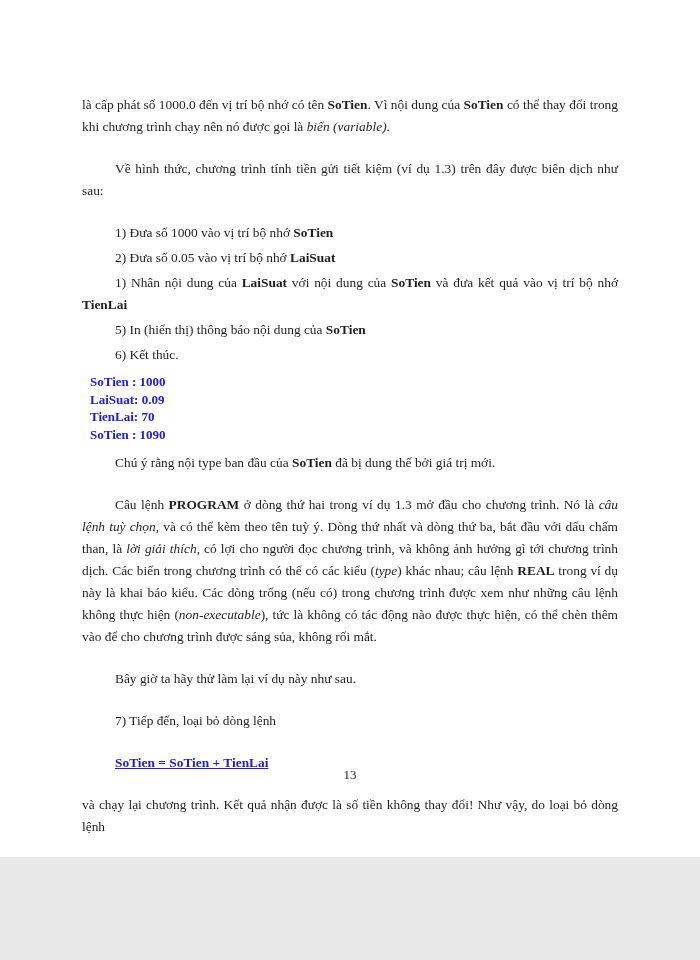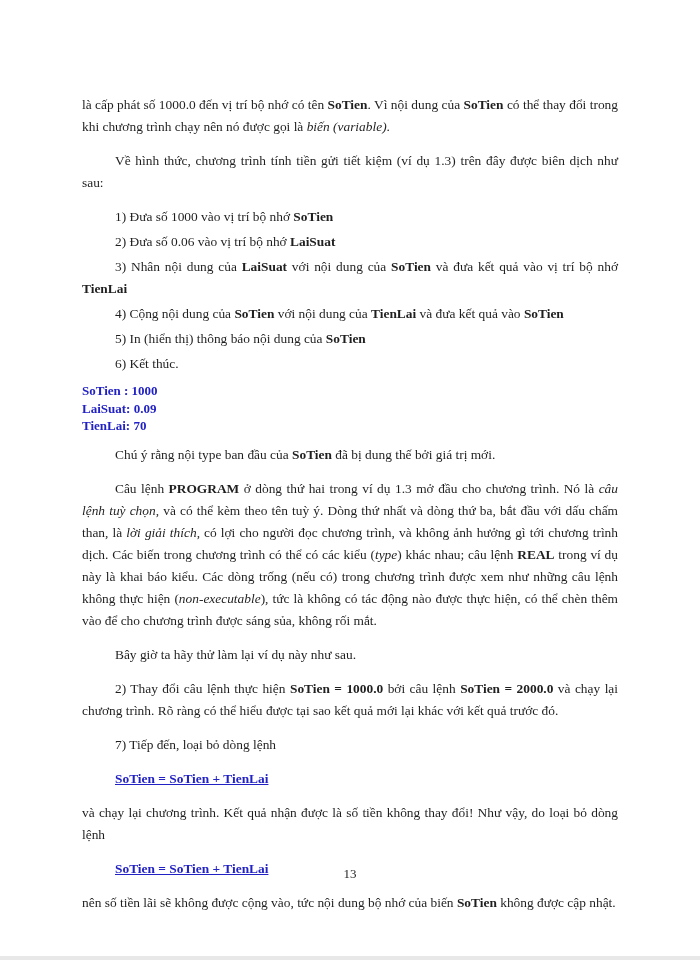--- a/index.html
+++ b/index.html
@@ -1,49 +1,49 @@
 <!DOCTYPE html>
 <html style="--bg: #ffffff; --text: #1f1f1f; --blue: #2222c4;"><head>
 <meta charset="utf-8">
 <style>
   html, body { margin: 0; padding: 0; background: #e8e8e8; }
   .page {
     position: relative;
     width: 700px;
-    height: 956px;
+    height: 857px;
     margin: 0 auto;
     background: var(--bg, #ffffff);
     font-family: "Liberation Serif", serif;
     color: var(--text, #1f1f1f);
     overflow: hidden;
     box-sizing: border-box;
   }
   .content {
     position: absolute;
     left: 82px;
     right: 82px;
     top: 94px;
   }
   .content p {
     margin: 0 0 4px 0;
     font-size: 13.4px;
     line-height: 22px;
     text-align: justify;
   }
   .content p.indent { text-indent: 33px; }
-  .content p.sp { margin-top: 12px; }
+  .content p.sp { margin-top: 20px; }
   .content p.list { margin-bottom: 3px; }
   .b { font-weight: bold; }
   .i { font-style: italic; }
   .memory {
     color: var(--blue, #2222c4);
     font-weight: bold;
     font-size: 13px;
     line-height: 17.5px;
-    margin: 7px 0 9px 0;
+    margin: 7px 0 9px 8px;
   }
   .code {
     color: var(--blue, #2222c4);
     font-weight: bold;
     text-indent: 33px;
     text-align: center;
     text-decoration: underline;
   }
   .footer {
     position: absolute;
@@ -56,34 +56,33 @@
   }
 </style>
 </head>
 <body>
 
 <div class="page">
   <div class="content">
       <p class="body"><span>là cấp phát số 1000.0 đến vị trí bộ nhớ có tên </span><span class="b">SoTien</span><span>. Vì nội dung của </span><span class="b">SoTien</span><span> có thể thay đổi trong khi chương trình chạy nên nó được gọi là </span><span class="i">biến (variable)</span><span>.</span></p>
       <p class="body indent sp"><span>Về hình thức, chương trình tính tiền gửi tiết kiệm (ví dụ 1.3) trên đây được biên dịch như sau:</span></p>
       <p class="list indent sp"><span>1) Đưa số 1000 vào vị trí bộ nhớ </span><span class="b">SoTien</span></p>
-      <p class="list indent"><span>2) Đưa số 0.06 vào vị trí bộ nhớ </span><span class="b">LaiSuat</span></p>
-      <p class="list indent"><span>3) Nhân nội dung của </span><span class="b">LaiSuat</span><span> với nội dung của </span><span class="b">SoTien</span><span> và đưa kết quả vào vị trí bộ nhớ </span><span class="b">TienLai</span></p>
-      <p class="list indent"><span>4) Cộng nội dung của </span><span class="b">SoTien</span><span> với nội dung của </span><span class="b">TienLai</span><span> và đưa kết quả vào </span><span class="b">SoTien</span></p>
+      <p class="list indent"><span>2) Đưa số 0.05 vào vị trí bộ nhớ </span><span class="b">LaiSuat</span></p>
+      <p class="list indent"><span>1) Nhân nội dung của </span><span class="b">LaiSuat</span><span> với nội dung của </span><span class="b">SoTien</span><span> và đưa kết quả vào vị trí bộ nhớ </span><span class="b">TienLai</span></p>
       <p class="list indent"><span>5) In (hiển thị) thông báo nội dung của </span><span class="b">SoTien</span></p>
       <p class="list indent"><span>6) Kết thúc.</span></p>
       <div class="memory">
         <div>SoTien : 1000</div>
         <div>LaiSuat: 0.09</div>
         <div>TienLai: 70</div>
+        <div>SoTien : 1090</div>
       </div>
       <p class="body indent"><span>Chú ý rằng nội type ban đầu của </span><span class="b">SoTien</span><span> đã bị dung thế bởi giá trị mới.</span></p>
       <p class="body indent sp"><span>Câu lệnh </span><span class="b">PROGRAM</span><span> ở dòng thứ hai trong ví dụ 1.3 mở đầu cho chương trình. Nó là </span><span class="i">câu lệnh tuỳ chọn</span><span>, và có thể kèm theo tên tuỳ ý. Dòng thứ nhất và dòng thứ ba, bắt đầu với dấu chấm than, là </span><span class="i">lời giải thích</span><span>, có lợi cho người đọc chương trình, và không ảnh hưởng gì tới chương trình dịch. Các biến trong chương trình có thể có các kiểu (</span><span class="i">type</span><span>) khác nhau; câu lệnh </span><span class="b">REAL</span><span> trong ví dụ này là khai báo kiểu. Các dòng trống (nếu có) trong chương trình được xem như những câu lệnh không thực hiện (</span><span class="i">non-executable</span><span>), tức là không có tác động nào được thực hiện, có thể chèn thêm vào để cho chương trình được sáng sủa, không rối mắt.</span></p>
       <p class="body indent sp"><span>Bây giờ ta hãy thử làm lại ví dụ này như sau.</span></p>
-      <p class="list indent sp"><span>2) Thay đổi câu lệnh thực hiện </span><span class="b">SoTien = 1000.0</span><span> bởi câu lệnh </span><span class="b">SoTien = 2000.0</span><span> và chạy lại chương trình. Rõ ràng có thể hiểu được tại sao kết quả mới lại khác với kết quả trước đó.</span></p>
       <p class="list indent sp"><span>7) Tiếp đến, loại bỏ dòng lệnh</span></p>
       <p class="code sp"><span class="b">SoTien = SoTien + TienLai</span></p>
       <p class="body sp"><span>và chạy lại chương trình. Kết quả nhận được là số tiền không thay đổi! Như vậy, do loại bỏ dòng lệnh</span></p>
       <p class="code sp"><span class="b">SoTien = SoTien + TienLai</span></p>
       <p class="body sp"><span>nên số tiền lãi sẽ không được cộng vào, tức nội dung bộ nhớ của biến </span><span class="b">SoTien</span><span> không được cập nhật.</span></p>
     </div>
   <div class="footer">13</div>
 </div>
 
 </body></html>

